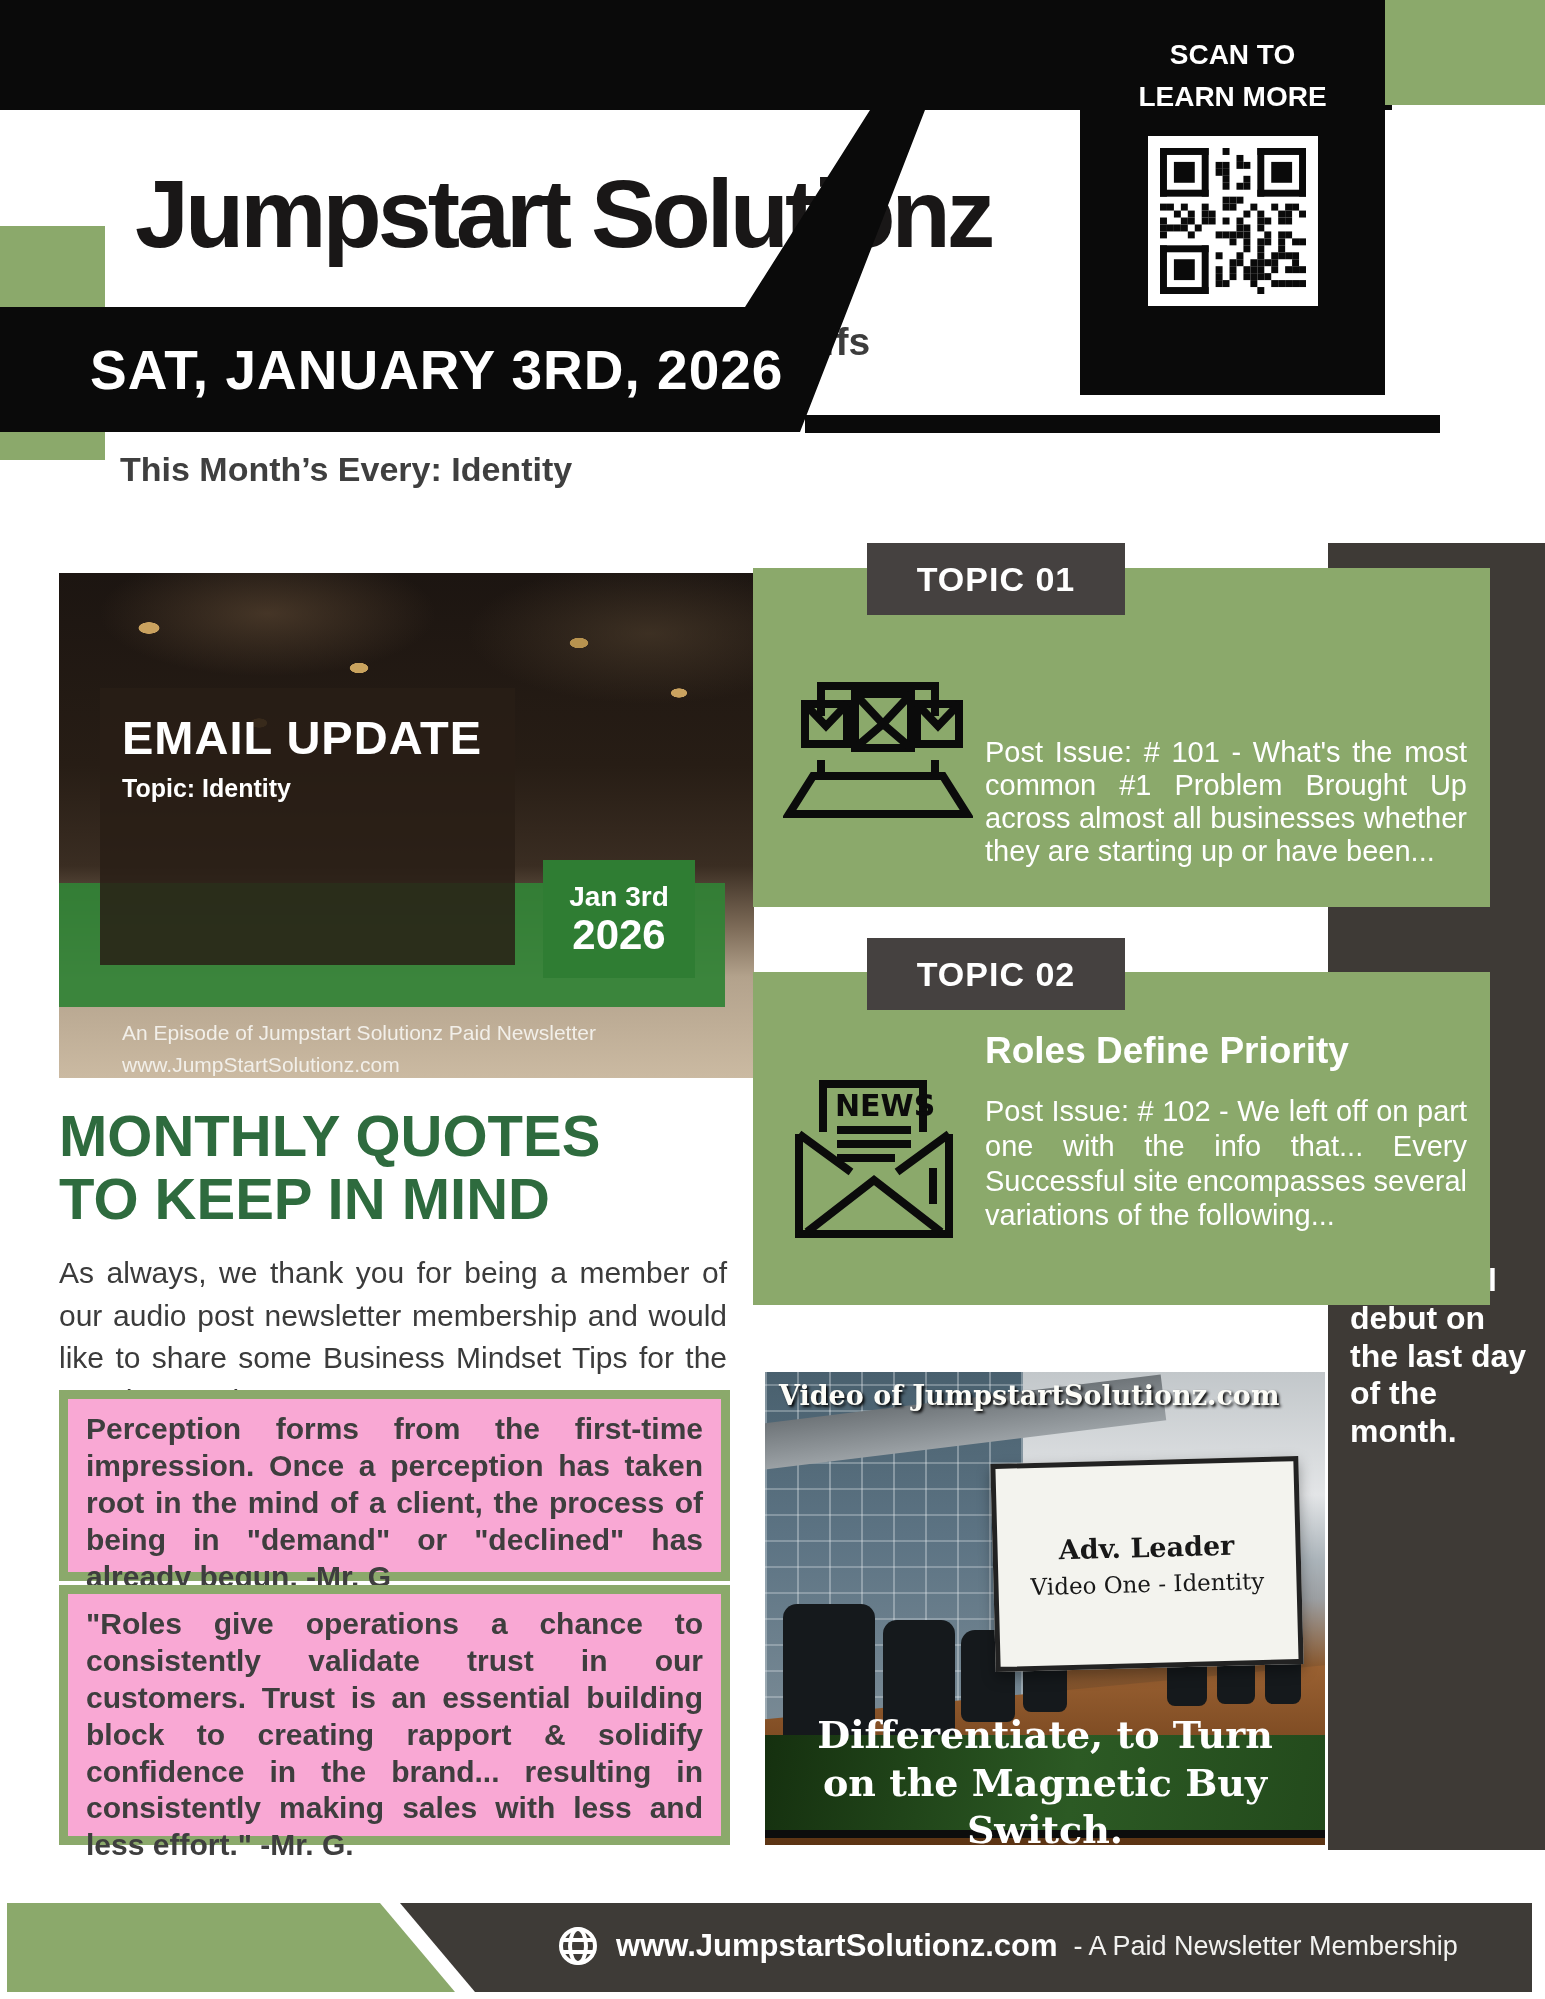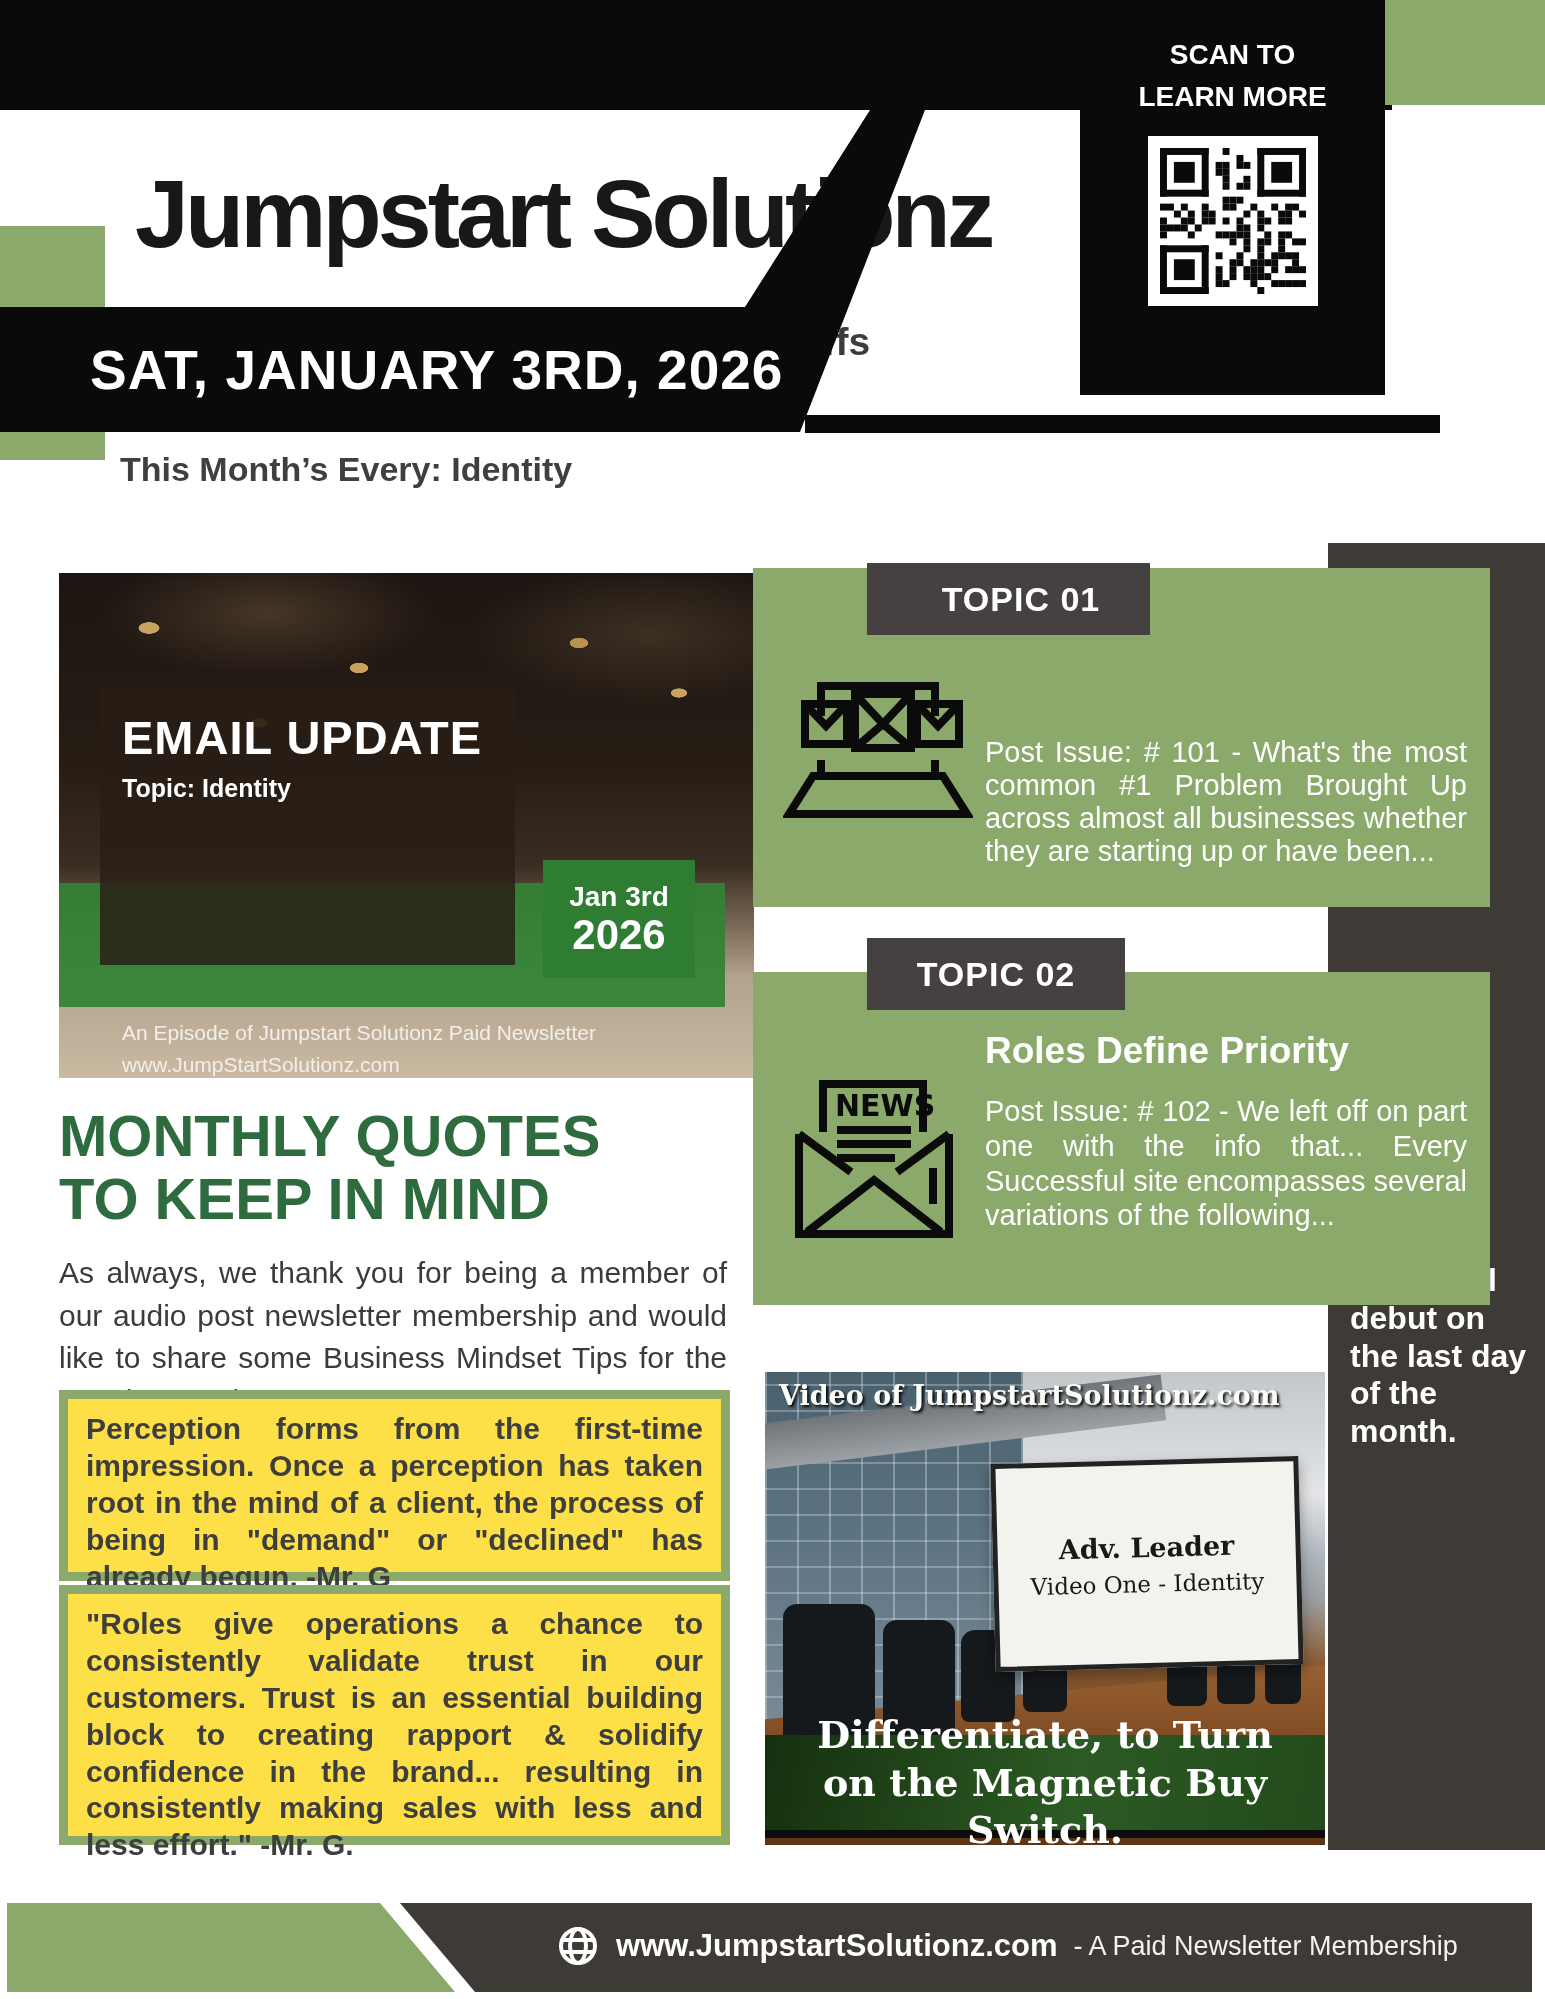--- a/index.html
+++ b/index.html
@@ -44,30 +44,30 @@
   .date-box{position:absolute;left:484px;top:287px;width:152px;height:118px;background:#2F7D33;z-index:4;
             display:flex;flex-direction:column;align-items:center;justify-content:center;color:#fff;}
   .date-day{font-size:28px;font-weight:700;}
   .date-year{font-size:42px;font-weight:700;line-height:1.05;}
   .email-cap1{position:absolute;left:63px;top:448px;font-size:21px;color:#f2efe9;z-index:3;}
   .email-cap2{position:absolute;left:63px;top:480px;font-size:21px;color:#f2efe9;z-index:3;}
 
   
   .q-heading{left:59px;top:1104px;font-size:58px;font-weight:700;color:#2E6B3E;line-height:1.09;letter-spacing:0px;}
   .q-intro{left:59px;top:1252px;width:668px;font-size:30px;line-height:1.42;color:#3b3b3b;text-align:justify;}
-  .quote-box{left:59px;width:671px;border:9px solid #8BA96B;background:#fde047;box-sizing:border-box;}
+  .quote-box{left:59px;width:671px;border:9px solid #8BA96B;background:#f9a8d4;box-sizing:border-box;}
   .qb1{top:1390px;height:191px;}
   .qb2{top:1585px;height:260px;}
   .quote-text{margin:12px 18px;font-size:30px;font-weight:700;color:#3e3e3e;text-align:justify;line-height:1.23;}
 
   
   .charcoal-block{left:1328px;top:543px;width:217px;height:1307px;background:#3E3A36;}
   .topic-bar{left:867px;width:258px;height:72px;background:#454140;z-index:4;
              display:flex;align-items:center;justify-content:center;color:#fff;font-size:34px;font-weight:700;letter-spacing:1px;}
-  .tb1{top:563px;padding-left:25px;} .tb2{top:938px;}
+  .tb1{top:543px;} .tb2{top:938px;}
   .topic-panel{left:753px;width:737px;background:#8BA96B;z-index:2;}
   .tp1{top:568px;height:339px;} .tp2{top:972px;height:333px;}
   .topic-icon{position:absolute;left:30px;}
   .ti1{top:88px;} .ti2{top:100px;}
   .topic-title{position:absolute;left:232px;width:478px;color:#ffffff;font-weight:700;text-align:justify;}
   .tt1{top:50px;font-size:38px;line-height:1.22;}
   .tt2{top:58px;font-size:37px;}
   .topic-body{position:absolute;left:232px;width:482px;color:#ffffff;font-size:29px;text-align:justify;}
   .tbdy1{top:168px;line-height:1.14;}
   .tbdy2{top:122px;line-height:1.2;}

